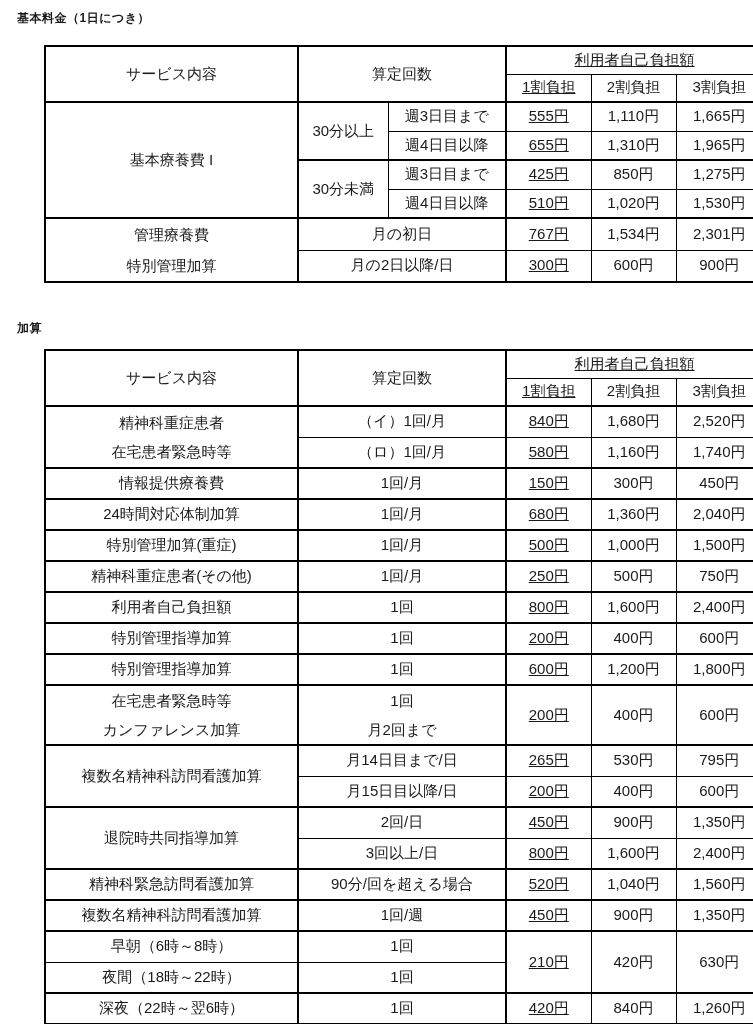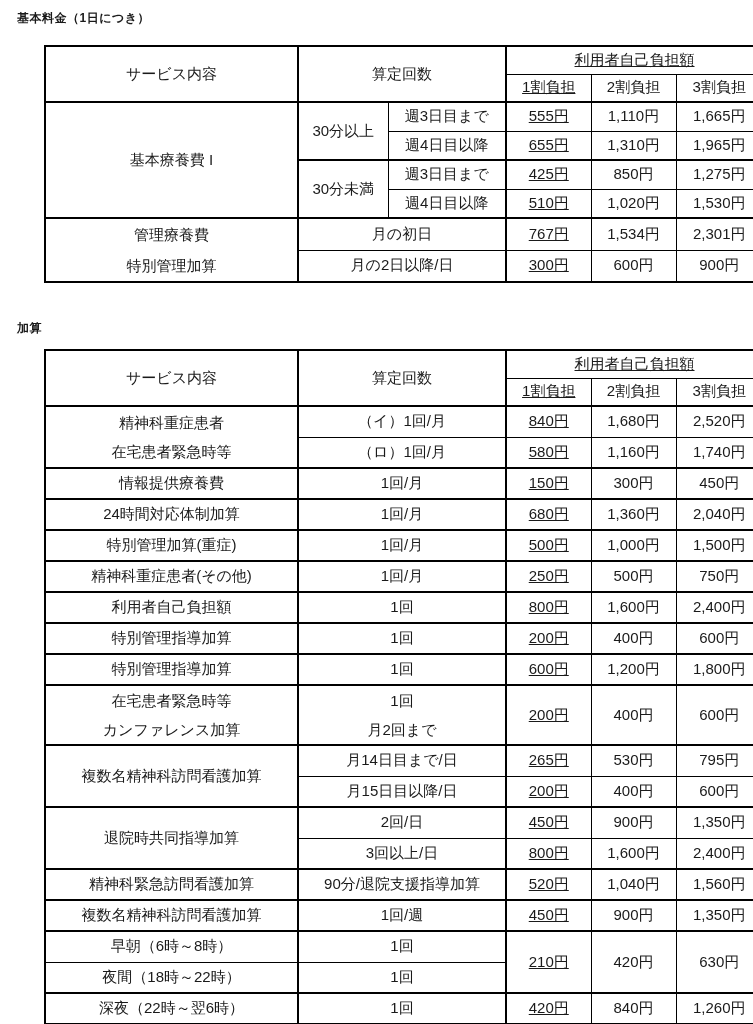--- a/index.html
+++ b/index.html
@@ -243,21 +243,21 @@
     <td>1,350円</td>
   </tr>
   <tr class="knorm">
     <td class="cnt">3回以上/日</td>
     <td class="p10">800円</td>
     <td>1,600円</td>
     <td>2,400円</td>
   </tr>
   <tr class="knorm thick-top">
     <td class="svc">精神科緊急訪問看護加算</td>
-    <td class="cnt">90分/退院支援指導加算</td>
+    <td class="cnt">90分/回を超える場合</td>
     <td class="p10">520円</td>
     <td>1,040円</td>
     <td>1,560円</td>
   </tr>
   <tr class="knorm thick-top">
     <td class="svc">複数名精神科訪問看護加算</td>
     <td class="cnt">1回/週</td>
     <td class="p10">450円</td>
     <td>900円</td>
     <td>1,350円</td>

